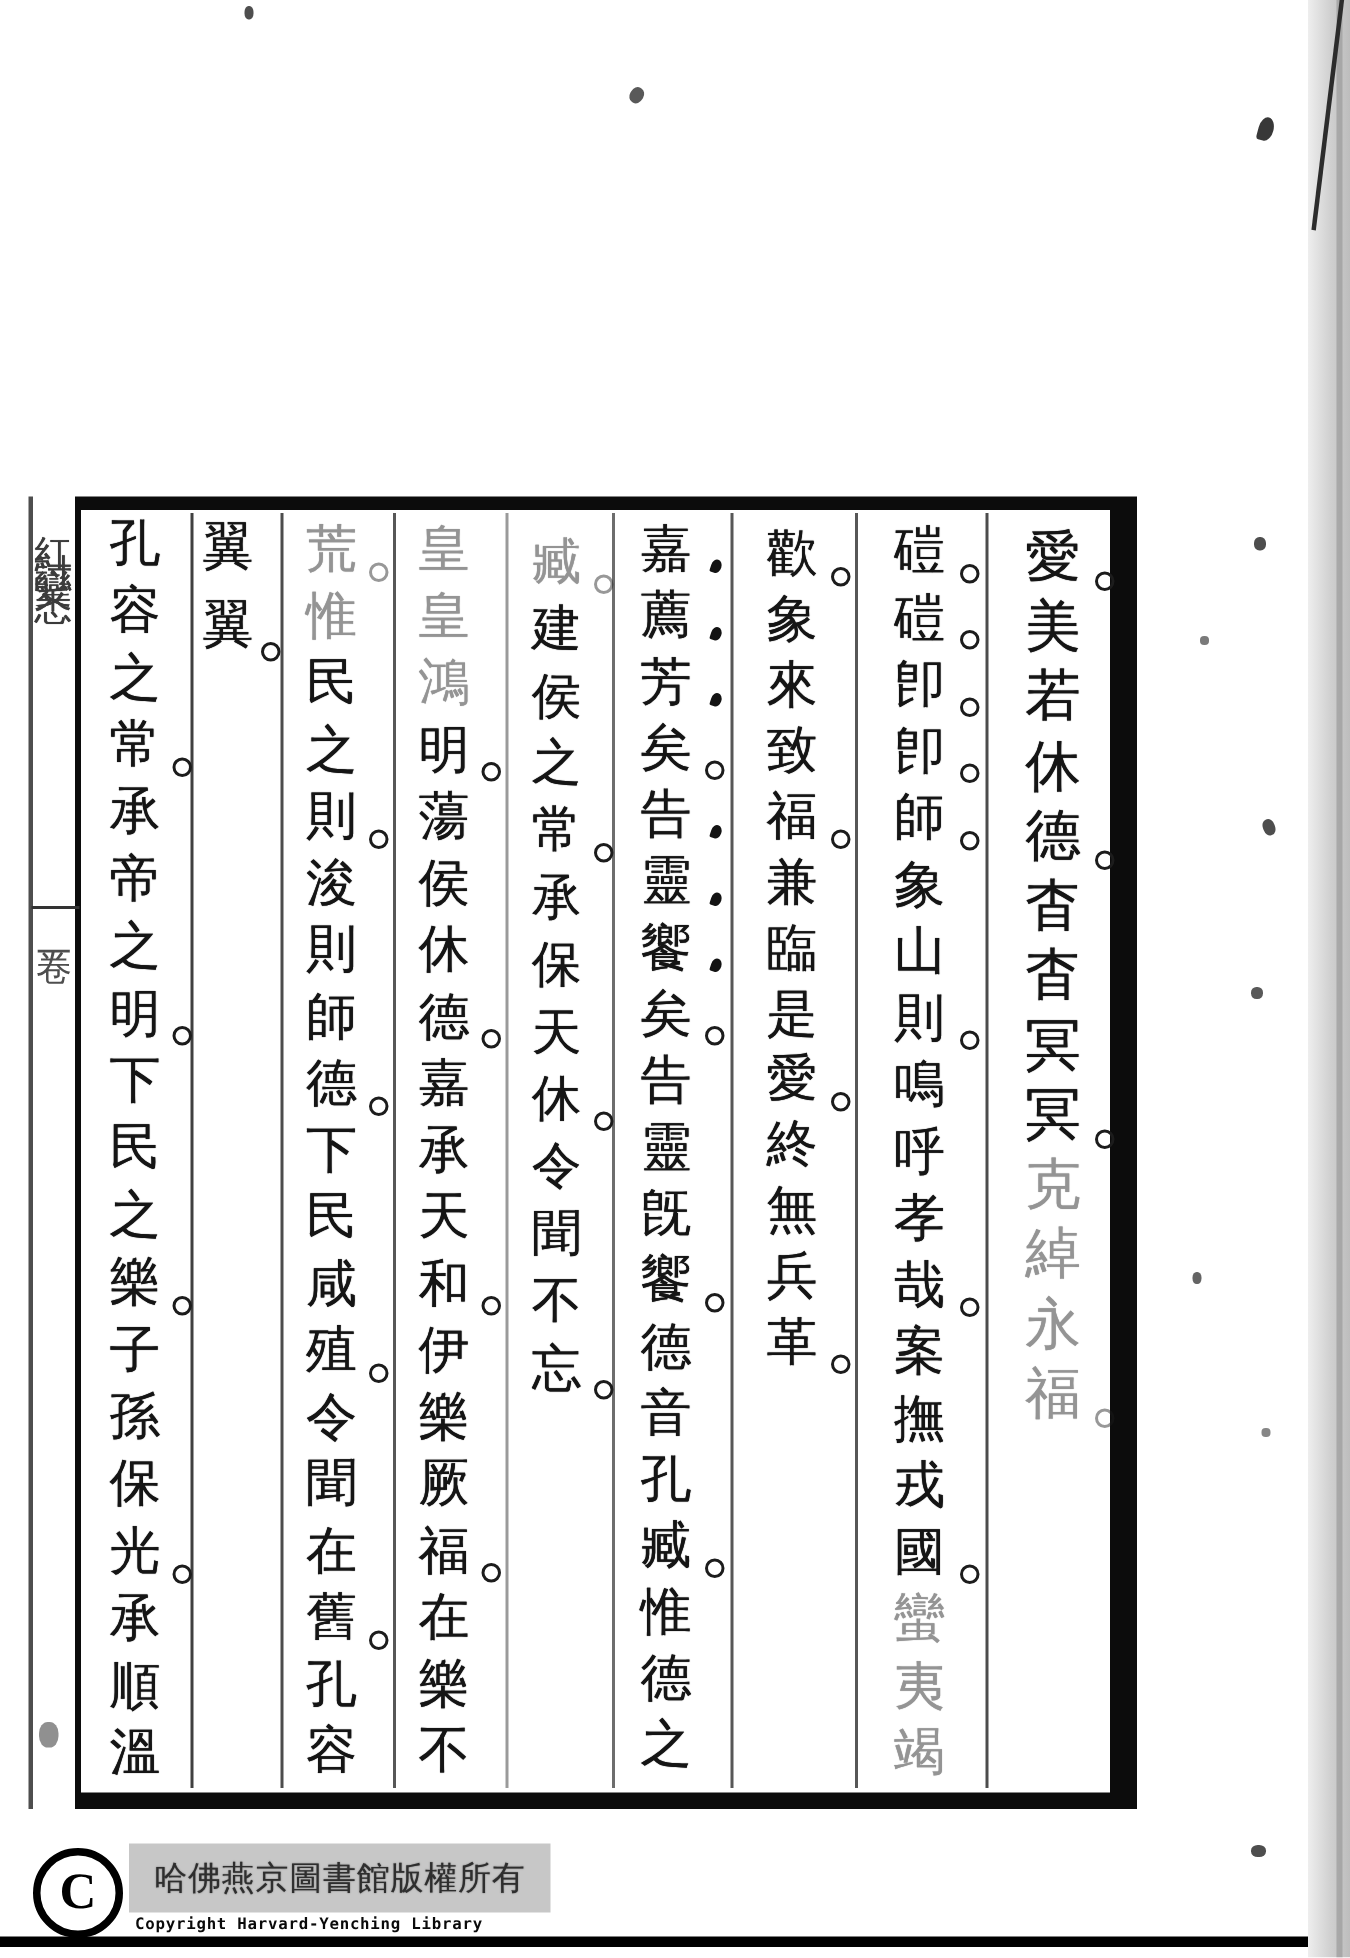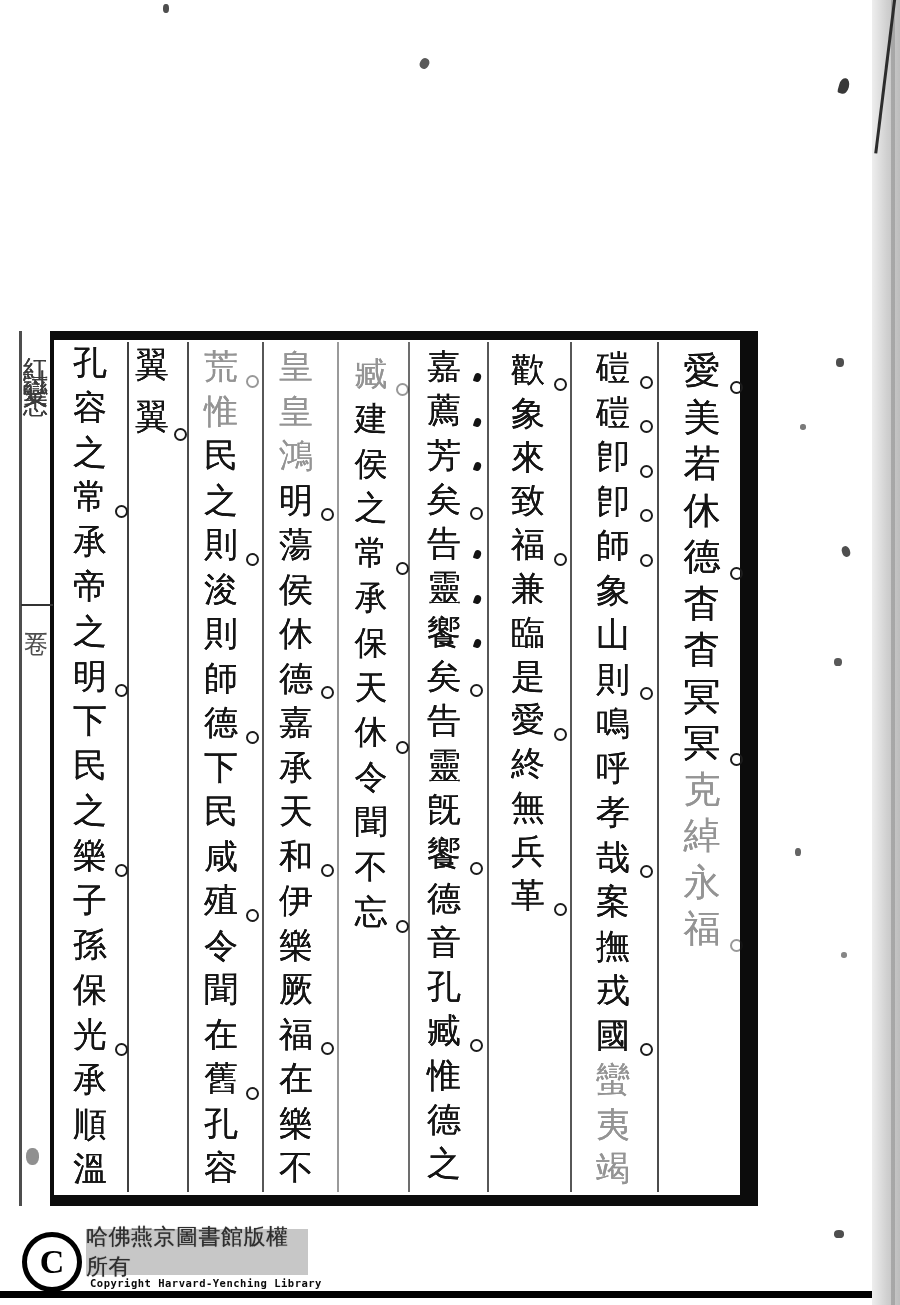--- a/index.html
+++ b/index.html
@@ -44,21 +44,21 @@
     font-size:24px;letter-spacing:8px;color:#222;filter:blur(.3px);opacity:.8;
   }
   
   .csym{
     position:absolute;left:22px;top:1232px;width:50px;height:50px;
     border:5px solid #000;border-radius:50%;
     display:flex;align-items:center;justify-content:center;
     font-family:"Liberation Serif",serif;font-weight:bold;font-size:34px;color:#000;
   }
   .cn-box{
-    position:absolute;left:86px;top:1229px;width:222px;height:46px;
+    position:absolute;left:86px;top:1229px;width:281px;height:46px;
     background:#c7c7c7;display:flex;align-items:center;justify-content:center;
     font-size:22px;color:#2e2e2e;letter-spacing:.5px;
     text-shadow:0 0 1px #555;filter:blur(.3px);
   }
   .en-line{
     position:absolute;left:90px;top:1277px;
     font-family:"DejaVu Sans Mono",monospace;font-weight:bold;
     font-size:10.5px;letter-spacing:.5px;color:#0a0a0a;filter:blur(.2px);
   }
   .bottom-edge{position:absolute;left:0;top:1291px;width:893px;height:7px;background:#000}

